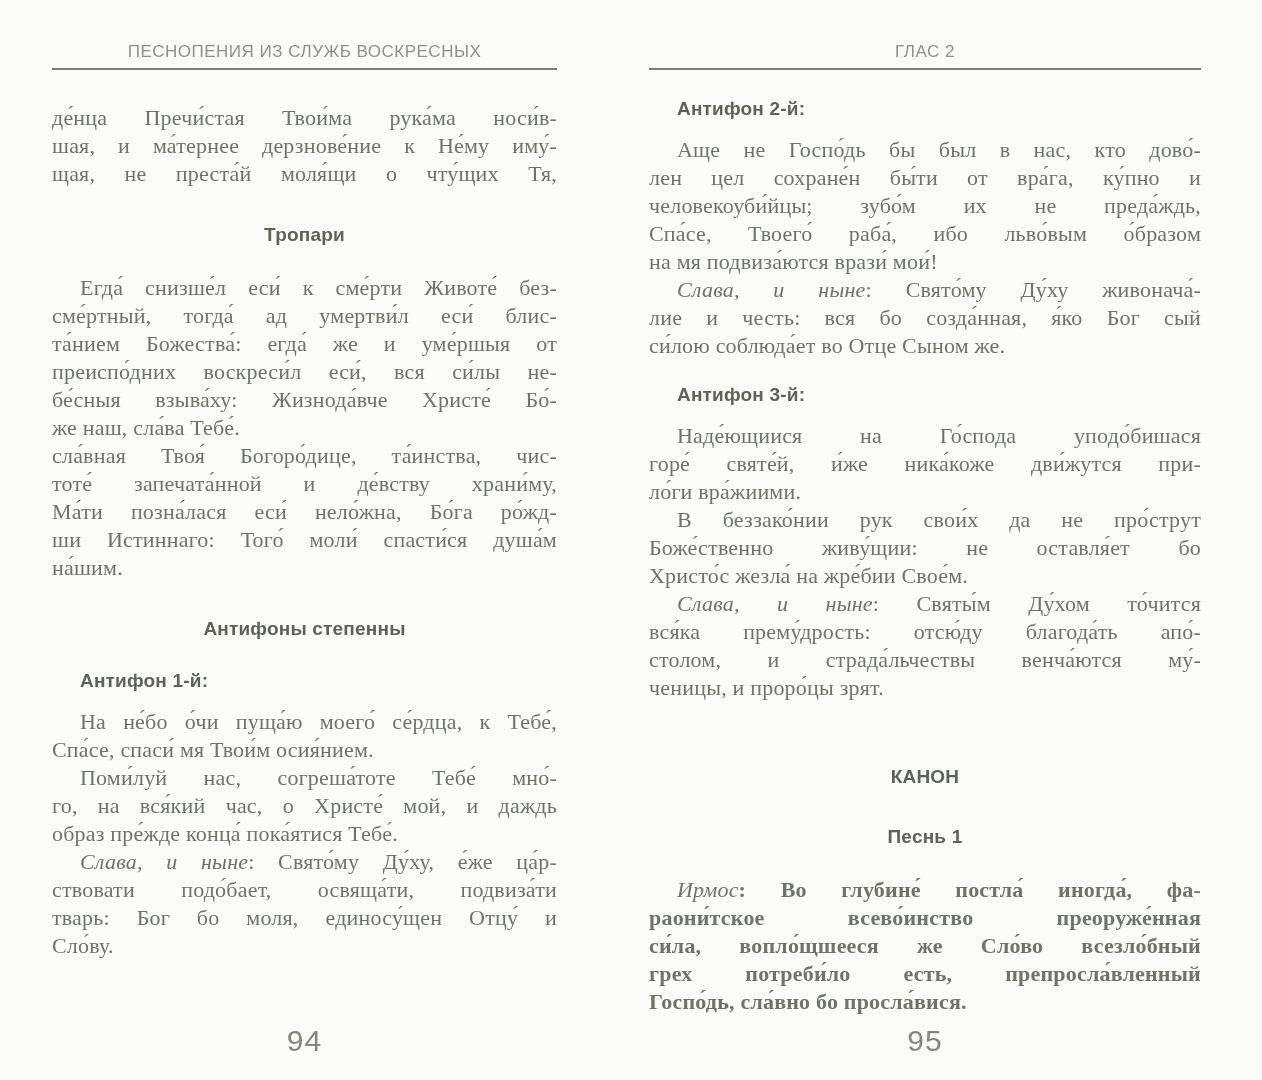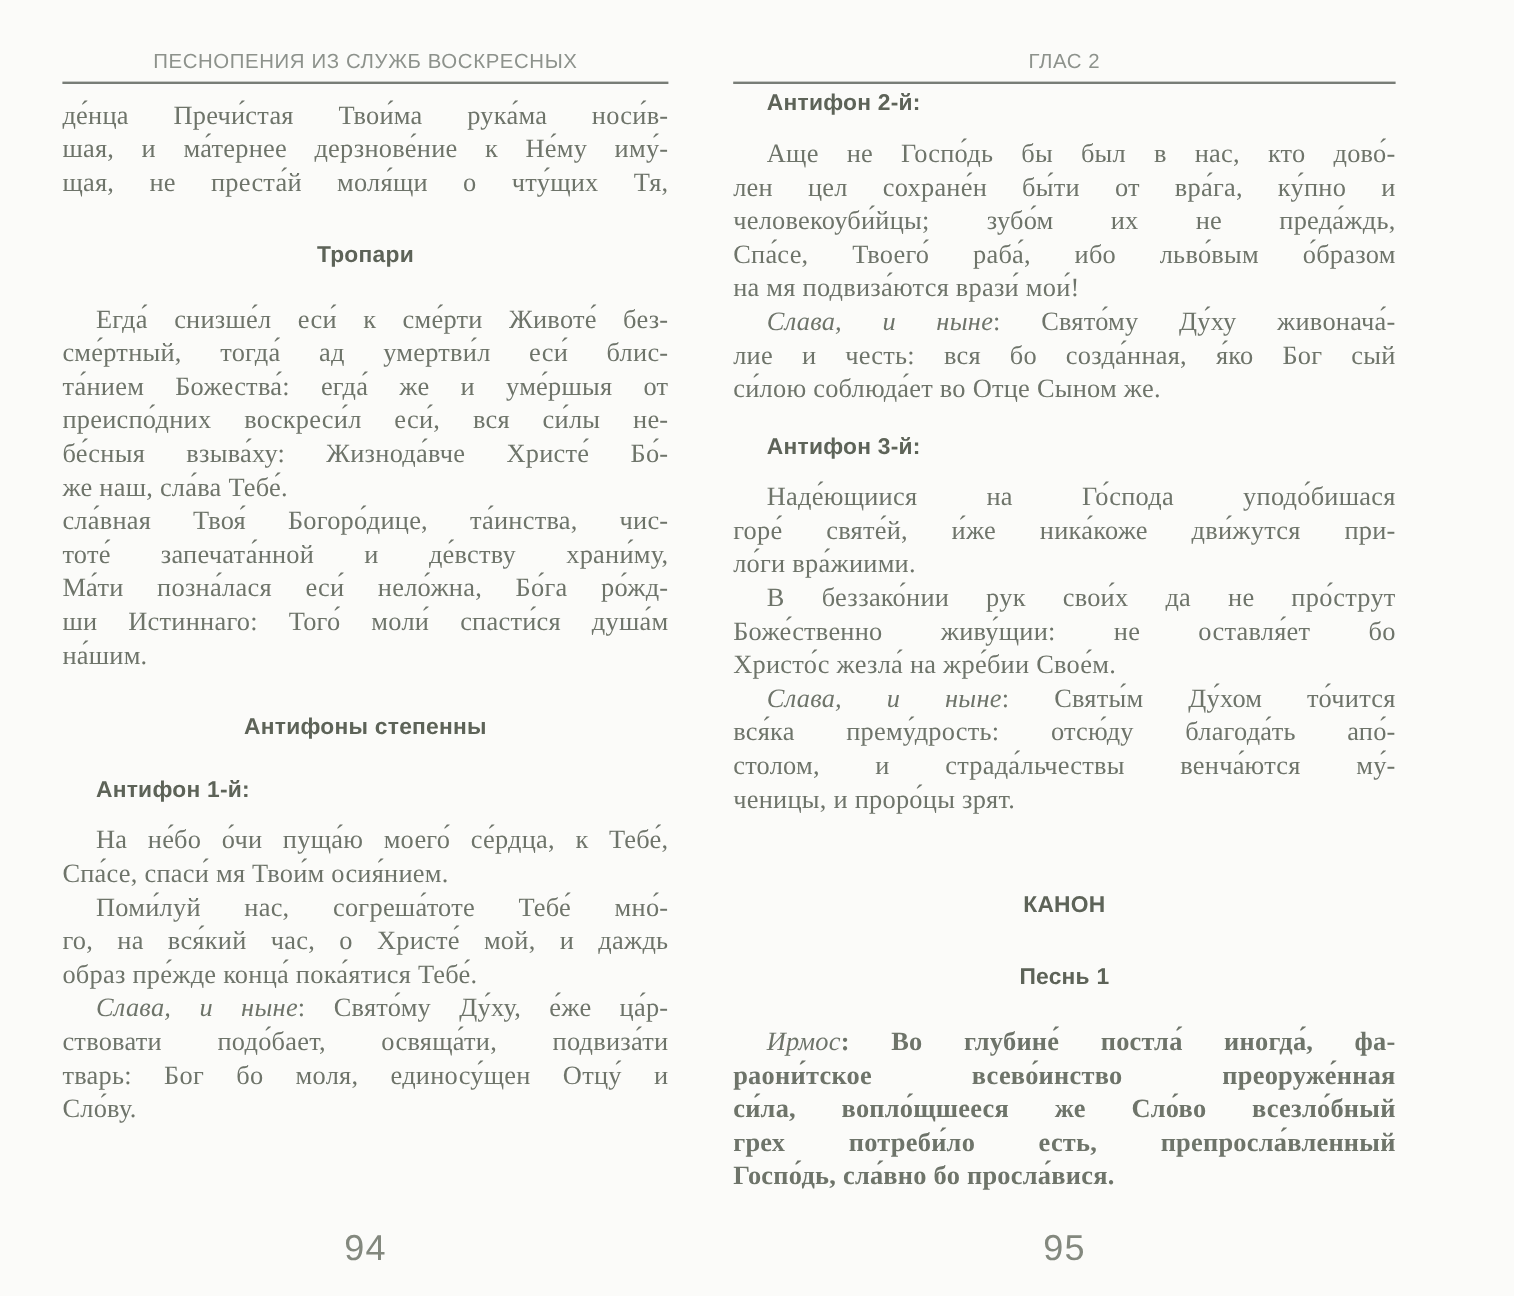--- a/index.html
+++ b/index.html
@@ -12,41 +12,41 @@
   }
   html,body{margin:0;padding:0;}
   body{
     width:1262px;height:1080px;overflow:hidden;
     background:var(--background);
     font-family:"Liberation Serif","DejaVu Serif",serif;
   }
   .spread{
     position:relative;box-sizing:border-box;
     width:1262px;height:1080px;
-    display:flex;gap:54px;
+    display:flex;gap:92px;
     padding:0 23px 0 52px;
     background:var(--background);
   }
   .page{
     position:relative;box-sizing:border-box;
     padding-top:42px;
   }
   .page.left{width:505px;}
   .page.right{width:552px;}
   .running-head{
     font-family:"Liberation Sans","DejaVu Sans",sans-serif;
     font-size:17px;line-height:20px;
     letter-spacing:0.5px;
     text-align:center;
     color:var(--running-head-text);
     border-bottom:2px solid var(--rule);
     padding-bottom:6px;
   }
   .content{
-    padding-top:12px;
+    padding-top:34px;
     font-size:22px;line-height:28px;
     letter-spacing:0.2px;
     color:var(--body-text);
   }
   .para{margin:0;}
   .line{
     display:block;
     text-align:justify;
     text-align-last:justify;
   }

